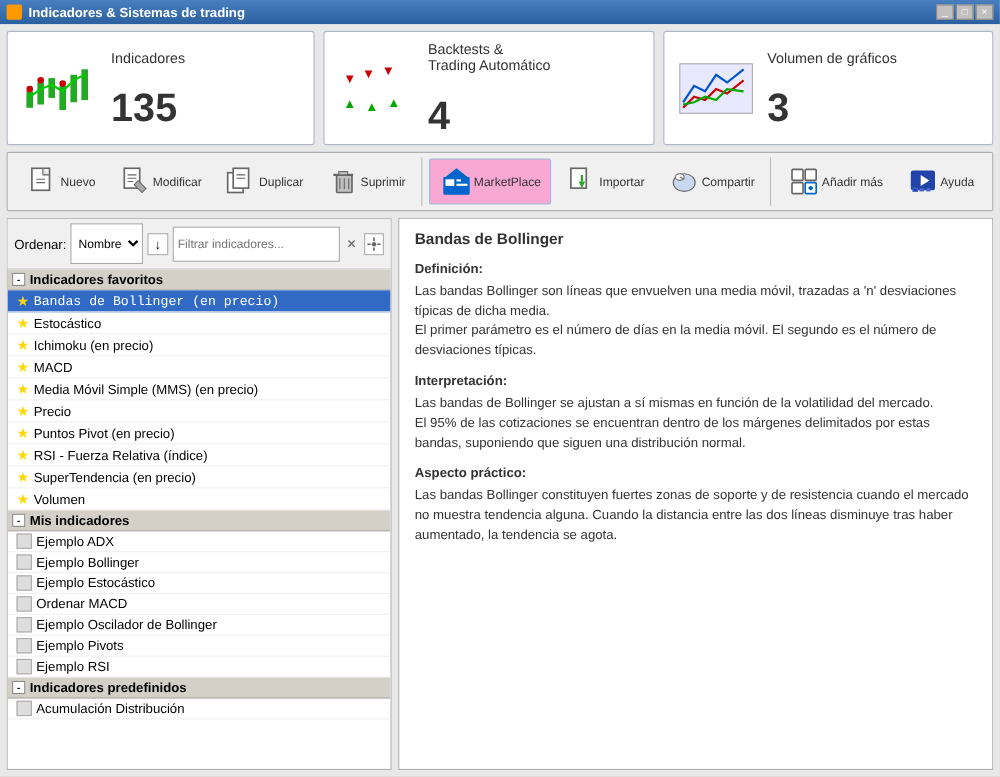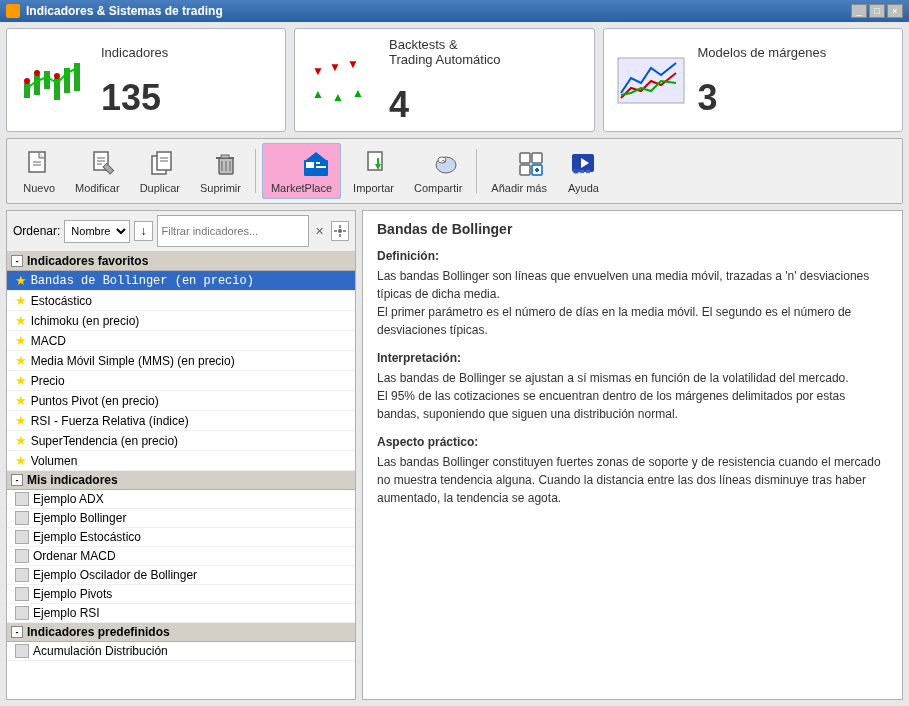--- a/index.html
+++ b/index.html
@@ -59,22 +59,22 @@
       background: #f0f0f0;
       border: 1px solid #b0b0b0;
       border-radius: 2px;
       padding: 4px 8px;
       display: flex;
       align-items: center;
       gap: 4px;
     }
     .toolbar-btn {
       display: flex;
-      flex-direction: column;
-      align-items: flex-end;
+      flex-direction: row;
+      align-items: center;
       padding: 4px 8px;
       cursor: pointer;
       border-radius: 2px;
       min-width: 48px;
     }
     .toolbar-btn .btn-icon { width: 32px; height: 32px; display: flex; align-items: center; justify-content: center; font-size: 20px; }
     .toolbar-btn .btn-label { font-size: 11px; color: #333; margin-top: 2px; white-space: nowrap; }
     .toolbar-separator { width: 1px; background: #bbb; height: 44px; margin: 0 2px; }
     .toolbar-btn.active { background: #ddeeff; }
 
@@ -104,21 +104,21 @@
       gap: 4px;
       background: #f0f0f0;
       border-bottom: 1px solid #ccc;
     }
     .sort-label { font-size: 12px; }
     .sort-select {
       border: 1px solid #aaa;
       background: white;
       font-size: 11px;
       padding: 1px 2px;
-      height: 23px;
+      height: 37px;
     }
     .sort-dir-btn {
       width: 20px; height: 20px;
       border: 1px solid #aaa;
       background: white;
       cursor: pointer;
       display: flex; align-items: center; justify-content: center;
       font-size: 12px;
     }
     .search-input {
@@ -264,21 +264,21 @@
       <div class="stat-icon">
         <svg width="70" height="55" viewBox="0 0 70 55">
           <rect x="2" y="5" width="66" height="45" fill="#e8e8ff" stroke="#aaa" stroke-width="1"></rect>
 
           <polyline points="5,40 15,25 25,30 35,15 45,22 60,10" fill="none" stroke="#0055cc" stroke-width="2"></polyline>
           <polyline points="5,45 15,35 25,38 35,28 45,32 60,20" fill="none" stroke="#cc0000" stroke-width="2"></polyline>
           <polyline points="5,42 15,40 25,35 35,38 45,28 60,30" fill="none" stroke="#00aa00" stroke-width="2"></polyline>
         </svg>
       </div>
       <div class="stat-info">
-        <div class="stat-label">Modelos de márgenes</div>
+        <div class="stat-label">Volumen de gráficos</div>
         <div class="stat-number">3</div>
       </div>
     </div>
   </div>
 
   <div class="toolbar">
     <div class="toolbar-btn">
       <div class="btn-icon">
         <svg width="28" height="28" viewBox="0 0 28 28">
           <rect x="4" y="2" width="16" height="20" fill="white" stroke="#666" stroke-width="1.5"></rect>

